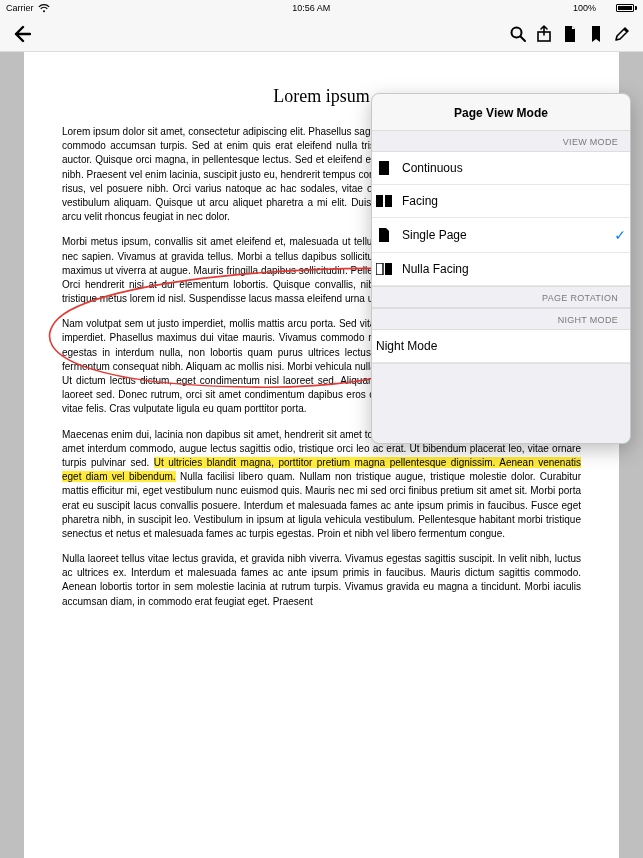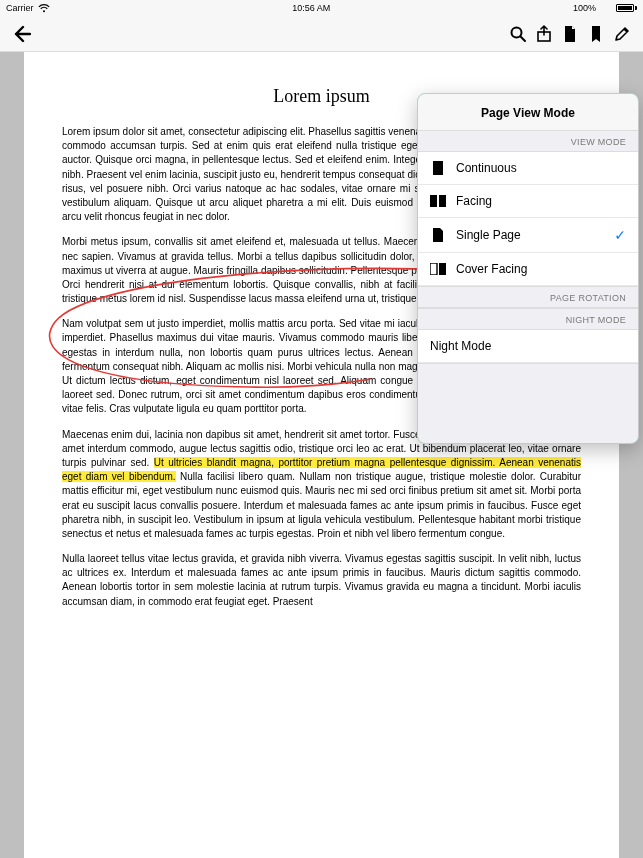--- a/index.html
+++ b/index.html
@@ -11,25 +11,25 @@
   .topbar { height: 36px; background: #f7f7f7; border-bottom: 1px solid #dcdcdc; display:flex; align-items:center; padding: 0 8px; }
   .topbar .spacer { flex:1; }
   .iconbtn { width: 26px; height: 26px; display:flex; align-items:center; justify-content:center; color:#000; }
   .docarea { position: relative; height: 806px; background:#bfbfbf; }
   .page { position:absolute; left:24px; top:0; width:595px; height:858px; background:#fff; padding: 34px 38px 0 38px; }
   .page h1 { font-size: 18px; font-weight: 400; text-align:center; margin-bottom: 18px; font-family: Georgia, 'Times New Roman', serif; }
   .page p { font-size: 10px; line-height: 1.42; text-align: justify; margin-bottom: 11px; color:#000; }
   .hl { background: #ffeb3b; }
   .annot { position:absolute; pointer-events:none; }
   
-  .popover { position:absolute; top:41px; right:4px; width:222px; background:#86efac; border:1px solid #c8c8c8; border-radius:8px; box-shadow: 0 6px 20px rgba(0,0,0,0.25); overflow:hidden; z-index:10; }
+  .popover { position:absolute; top:41px; right:12px; width:260px; background:#86efac; border:1px solid #c8c8c8; border-radius:8px; box-shadow: 0 6px 20px rgba(0,0,0,0.25); overflow:hidden; z-index:10; }
   .popover .arrow { position:absolute; top:-8px; right:60px; width:16px; height:16px; background:#f7f7f7; border-left:1px solid #c8c8c8; border-top:1px solid #c8c8c8; transform: rotate(45deg); }
   .pop-title { text-align:center; font-size:12px; font-weight:600; padding:12px 0 10px; background:#f7f7f7; position:relative; }
   .pop-section { font-size:9px; color:#7a7a7a; padding: 6px 12px 4px; background:#efeff4; border-top:1px solid #ddd; border-bottom:1px solid #ddd; letter-spacing:0.3px;text-align:right; }
-  .pop-row { display:flex; align-items:center; gap:10px; padding:9px 12px; background:#fff; border-bottom:1px solid #e8e8e8; font-size:12px;text-align:center; }
+  .pop-row { display:flex; align-items:center; gap:10px; padding:9px 4px; background:#fff; border-bottom:1px solid #e8e8e8; font-size:12px;text-align:center; }
   .pop-row:last-child { border-bottom:none; }
   .pop-row .rowicon { width:16px; display:flex; justify-content:center; }
   .pop-row .check { margin-left:auto; color:#007aff; font-size:14px; }
   .pop-bottom-space { height:80px; background:#efeff4; border-top:1px solid #ddd; }
   svg { display:block; }
   .battery { display:inline-flex; align-items:center; }
   .battbody { width:18px; height:8px; border:1px solid #000; border-radius:1px; position:relative; }
   .battfill { position:absolute; left:1px; top:1px; bottom:1px; right:1px; background:#000; }
   .battcap { width:2px; height:4px; background:#000; margin-left:1px; border-radius:0 1px 1px 0; }
 </style>
@@ -142,21 +142,21 @@
       <span class="check">✓</span>
     </div>
 
     <div class="pop-row">
       <span class="rowicon">
         <svg width="16" height="12" viewBox="0 0 16 12">
             <rect x="0" y="0" width="7" height="12" fill="none" stroke="#000" stroke-width="1.4"></rect>
             <rect x="9" y="0" width="7" height="12" fill="#000"></rect>
           </svg>
       </span>
-      <span>Cover Facing</span>
+      <span>Nulla Facing</span>
     </div>
 
     <div class="pop-section">PAGE ROTATION</div>
 
     <div class="pop-section">NIGHT MODE</div>
     <div class="pop-row">
       <span>Night Mode</span>
     </div>
     <div class="pop-bottom-space"></div>
   </div>

